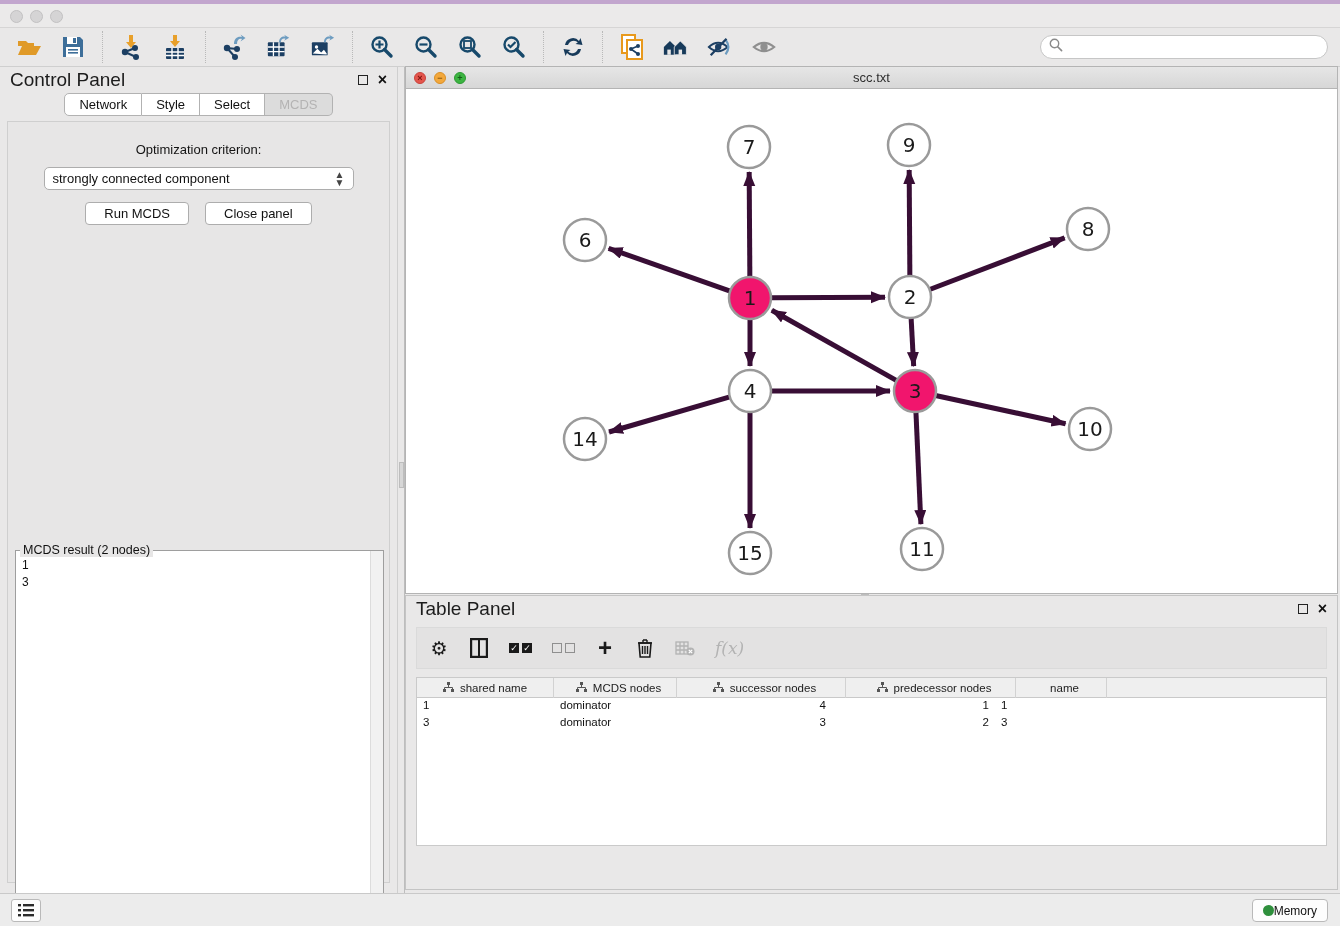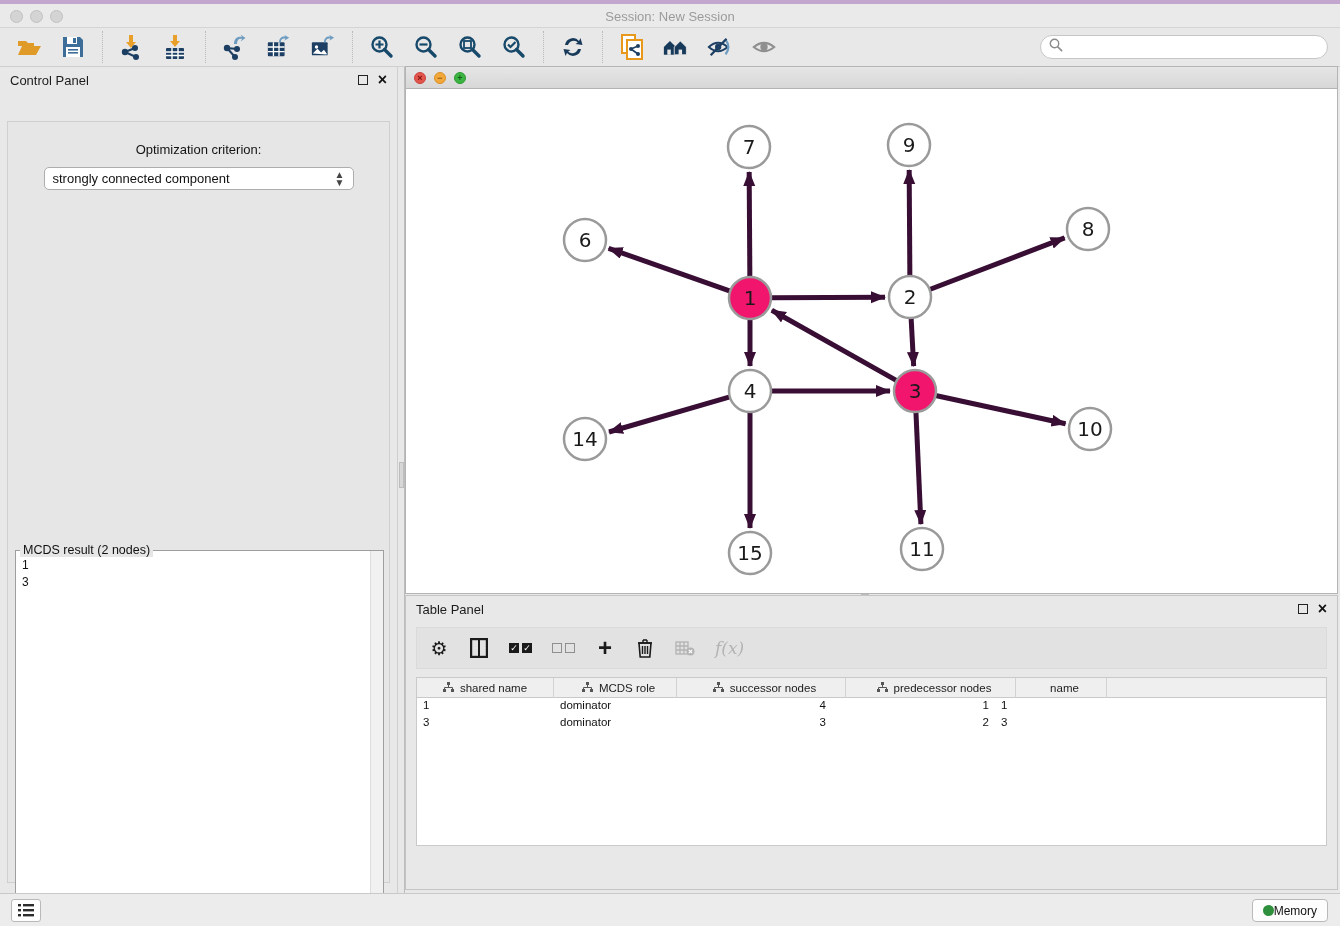--- a/index.html
+++ b/index.html
@@ -27,21 +27,21 @@
     font-family:"Liberation Sans", sans-serif; }
 
   
   #control-panel { position:absolute; left:0; top:67px; width:397px; height:826px;
     background:#e9e8e8; }
   #cp-splitter { position:absolute; left:397px; top:67px; width:8px; height:826px;
     background:#e9e8e8; border-left:1px solid #cfcfcf; border-right:1px solid #bdbdbd; }
   #cp-splitter .grip { position:absolute; left:1px; top:395px; width:5px; height:26px;
     background:#d7d7d7; border:1px solid #bdbdbd; }
   .panel-header { height:26px; display:flex; align-items:center; padding:0 10px; }
-  .panel-title { font-size:13px; color:#1c1c1c; }
+  .panel-title { font-size:19px; color:#1c1c1c; }
   .panel-header .sp { flex:1; }
   .float-ic { width:10px; height:10px; border:1.6px solid #222; margin-right:10px; }
   .close-ic { font-size:16px; font-weight:bold; color:#111; line-height:10px; }
 
   .tabstrip { display:flex; justify-content:center; }
   .tab { font-size:13px; color:#111; background:#fff; border:1px solid #b2b2b2;
     border-left:none; padding:3px 14px; line-height:15px; }
   .tab:first-child { border-left:1px solid #b2b2b2; border-radius:5px 0 0 5px; }
   .tab:last-child { border-radius:0 5px 5px 0; }
   .tab.sel { background:#dcdcdc; color:#b4b3b3; }
@@ -116,21 +116,20 @@
     gap:0; padding:0 10px; font-size:12px; color:#111; }
   #memory-dot { width:11px; height:11px; border-radius:50%; background:#2e8f3c; }
 </style>
 </head>
 <body>
 
 <div id="titlebar">
   <span class="tl-dot" style="left:10px"></span>
   <span class="tl-dot" style="left:30px"></span>
   <span class="tl-dot" style="left:50px"></span>
-  <div id="win-title">Session: New Session</div>
 </div>
 
 <div id="toolbar">
   <div class="tb-group">
     <span class="tb-ic">
       <svg width="26" height="24" viewBox="0 0 26 24">
           <path d="M2 6 h8 l2 2 h6 v3 H2z" fill="#e09a28"></path>
           <path d="M2 20 L6 11 h19 l-5 9z" fill="#e09a28"></path>
         </svg>
     </span>
@@ -285,44 +284,55 @@
   </div>
 </div>
 
 <div id="control-panel">
   <div class="panel-header">
     <span class="panel-title">Control Panel</span>
     <span class="sp"></span>
     <span class="float-ic"></span>
     <span class="close-ic">×</span>
   </div>
+  <div class="tabstrip" id="cp-tabs">
+      <span class="tab">Network</span>
+      <span class="tab">Style</span>
+      <span class="tab">Select</span>
+      <span class="tab sel">MCDS</span>
+    </div>
   <div id="cp-content">
     <div id="opt-label">Optimization criterion:</div>
     <div id="criterion-select">
       <span>strongly connected component</span>
       <span class="sp"></span>
       <span class="updown">▲<br>▼</span>
     </div>
+    <div id="cp-buttons">
+      <button class="cp-btn">Run MCDS</button>
+      <button class="cp-btn">Close panel</button>
+    </div>
     <div id="mcds-fieldset">
       <span id="mcds-legend">MCDS result (2 nodes)</span>
       <div id="mcds-text">1
 3</div>
       <div id="mcds-scroll"></div>
     </div>
   </div>
 </div>
 <div id="cp-splitter">
     <div class="grip"></div>
   </div>
 
 <div id="net-window">
   <div id="net-titlebar">
     <span class="nt-dot" style="left:8px;  background:#e4554c; border:1px solid #c8433c; color:#7c120d;">×</span>
     <span class="nt-dot" style="left:28px; background:#f3a83b; border:1px solid #d98f26; color:#8a5a10;">−</span>
     <span class="nt-dot" style="left:48px; background:#3cb441; border:1px solid #2c9a33; color:#135f17;">+</span>
+    <div id="net-title">scc.txt</div>
   </div>
   <svg id="graph-svg" width="931" height="504">
       <defs>
         <marker id="arrow" markerWidth="16" markerHeight="14" refX="14" refY="6" orient="auto" markerUnits="userSpaceOnUse">
           <path d="M0,0 L15,6 L0,12 z" fill="#380e35"></path>
         </marker>
       </defs>
       <line x1="343.860930201927" y1="188.00046049097114" x2="343.1655592834203" y2="82.99945179646292" stroke="#380e35" stroke-width="5" marker-end="url(#arrow)"></line>
       <line x1="324.18835217887363" y1="202.03590561439194" x2="202.58529502515046" y2="159.2905885542953" stroke="#380e35" stroke-width="5" marker-end="url(#arrow)"></line>
       <line x1="364.9995898557659" y1="208.86875256340147" x2="479.00048826694535" y2="208.15624694833159" stroke="#380e35" stroke-width="5" marker-end="url(#arrow)"></line>
@@ -445,21 +455,21 @@
         </div>
         <div class="th" style="width: 116px;">
           <span><svg width="11" height="11" viewBox="0 0 11 11">
               <g fill="#555">
                 <rect x="4" y="0" width="3" height="3"></rect>
                 <rect x="0" y="7" width="3" height="3"></rect>
                 <rect x="8" y="7" width="3" height="3"></rect>
               </g>
               <path d="M5.5 3 v2.5 M1.5 7 v-1.5 h8 v1.5" stroke="#555" fill="none" stroke-width="1"></path>
             </svg></span>
-          <span>MCDS role</span>
+          <span>MCDS nodes</span>
         </div>
         <div class="th" style="width: 162px;">
           <span><svg width="11" height="11" viewBox="0 0 11 11">
               <g fill="#555">
                 <rect x="4" y="0" width="3" height="3"></rect>
                 <rect x="0" y="7" width="3" height="3"></rect>
                 <rect x="8" y="7" width="3" height="3"></rect>
               </g>
               <path d="M5.5 3 v2.5 M1.5 7 v-1.5 h8 v1.5" stroke="#555" fill="none" stroke-width="1"></path>
             </svg></span>

